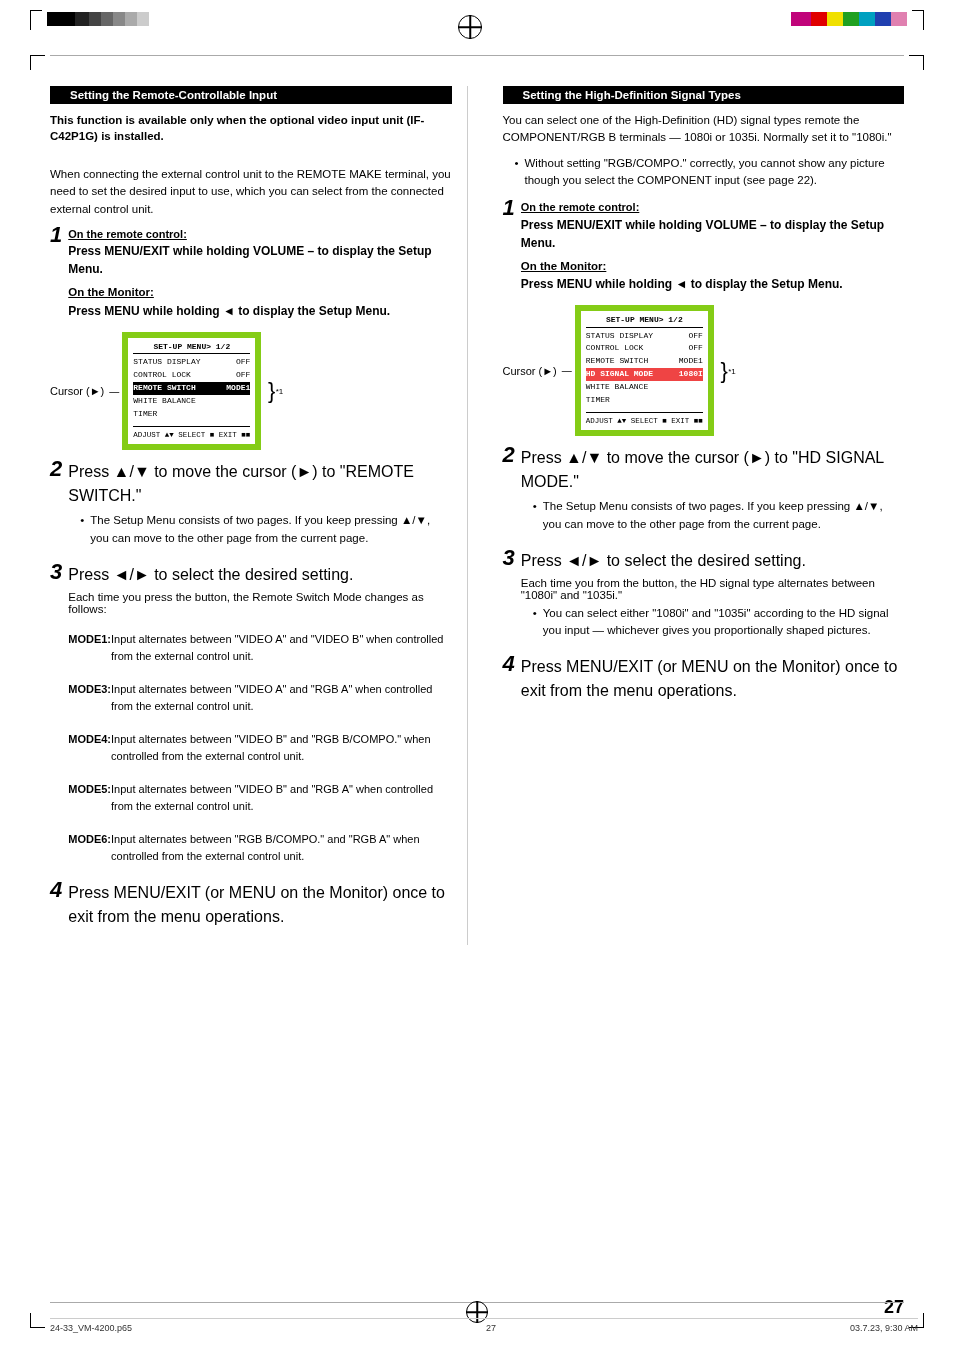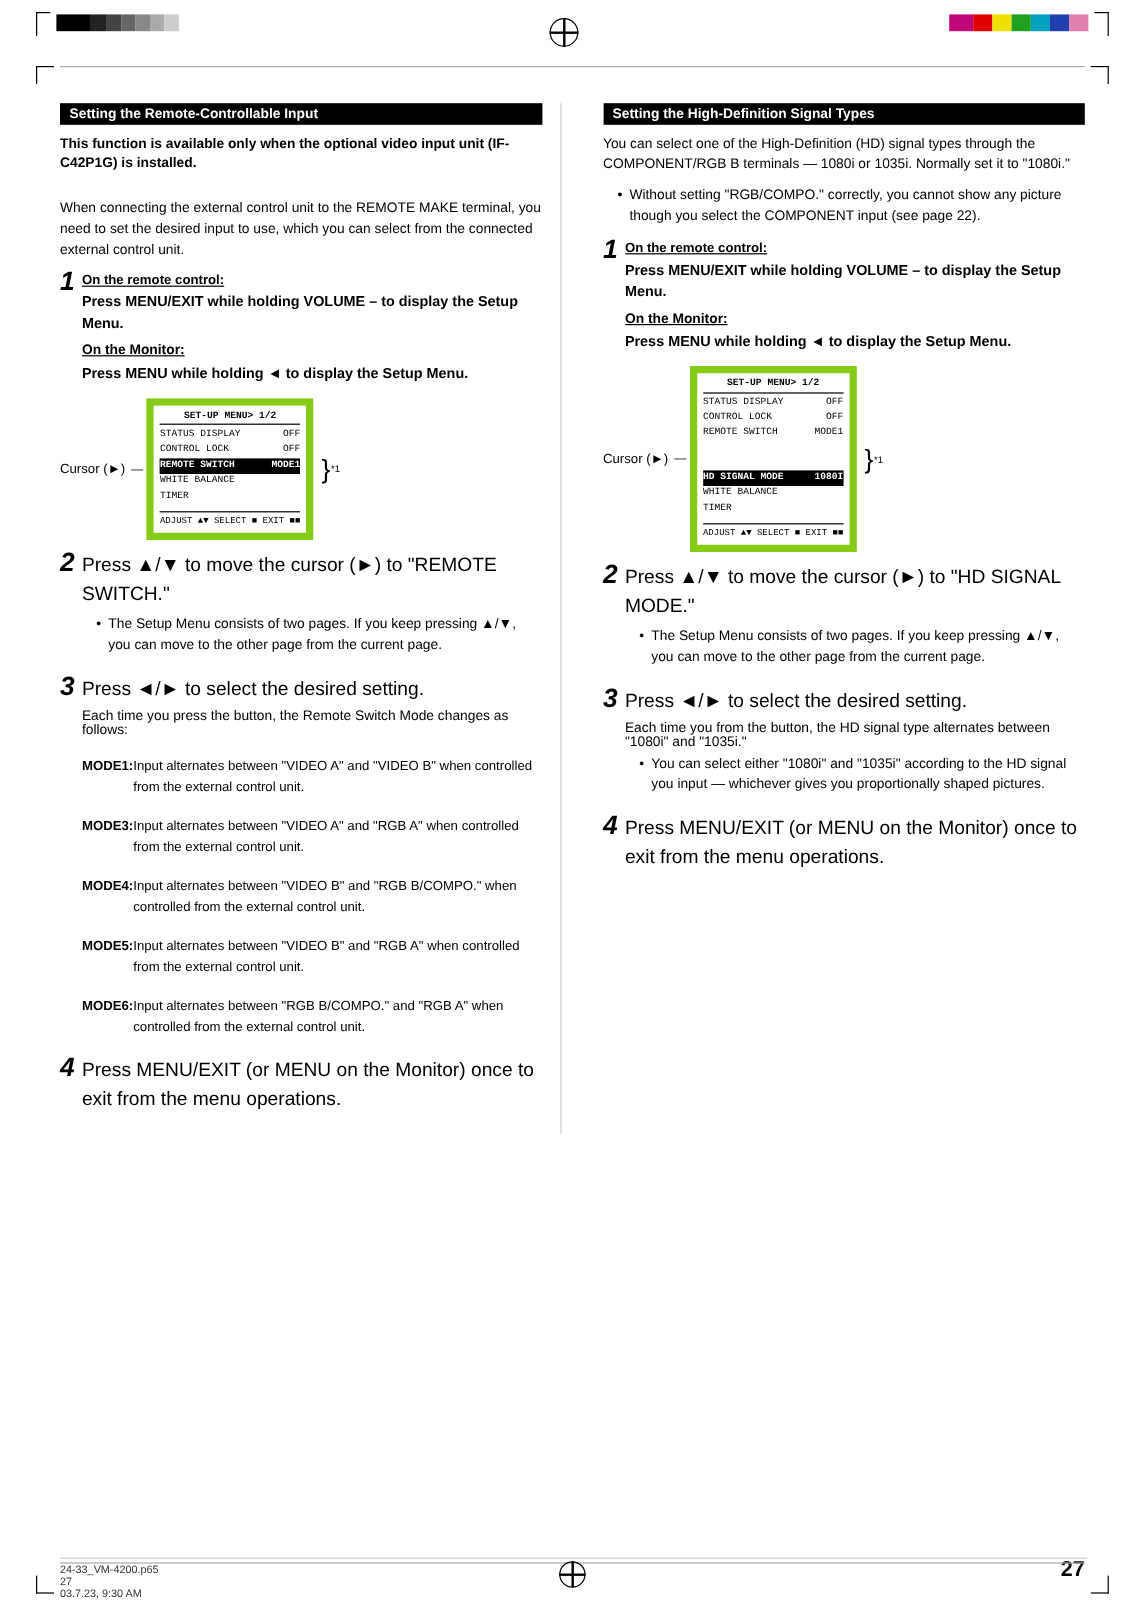--- a/index.html
+++ b/index.html
@@ -53,21 +53,21 @@
       flex: 1;
       padding-left: 15px;
     }
 
     
     .section-header {
       background: #000;
       color: #fff;
       font-size: 11.5px;
       font-weight: bold;
-      padding: 3px 8px;
+      padding: 3px 20px;
       margin-bottom: 8px;
     }
 
     
     .bold-intro {
       font-weight: bold;
       font-size: 11.5px;
       margin-bottom: 22px;
       line-height: 1.4;
     }
@@ -214,28 +214,27 @@
       right: 50px;
       font-size: 18px;
       font-weight: bold;
     }
 
     
     .footer-bar {
       position: absolute;
       bottom: 20px;
       left: 50px;
-      right: 48px;
+      right: 36px;
       display: flex;
       justify-content: space-between;
       font-size: 9px;
       color: #333;
       border-top: 1px solid #ccc;
       padding-top: 4px;
-      flex-direction: column;
     }
 
     .top-reg-area {
       display: flex;
       justify-content: space-between;
       align-items: flex-start;
       padding: 0 30px;
       height: 55px;
       position: relative;
     }
@@ -414,21 +413,21 @@
         <div class="step2-main">Press MENU/EXIT (or MENU on the Monitor) once to exit from the menu operations.</div>
       </div>
     </div>
 
   </div>
 
   <div class="right-column">
 
     <div class="section-header">Setting the High-Definition Signal Types</div>
 
-    <p class="intro-text">You can select one of the High-Definition (HD) signal types through the COMPONENT/RGB B terminals — 1080i or 1035i. Normally set it to "1080i."</p>
+    <p class="intro-text">You can select one of the High-Definition (HD) signal types remote the COMPONENT/RGB B terminals — 1080i or 1035i. Normally set it to "1080i."</p>
 
     <div class="bullet-item">Without setting "RGB/COMPO." correctly, you cannot show any picture though you select the COMPONENT input (see page 22).</div>
 
     <div class="step" style="margin-top:10px;">
       <span class="step-number">1</span>
       <div class="step-content">
         <div class="step-label">On the remote control:</div>
         <div class="step-text">Press MENU/EXIT while holding VOLUME – to display the Setup Menu.</div>
         <div class="step-sublabel">On the Monitor:</div>
         <div class="step-subtext">Press MENU while holding ◄ to display the Setup Menu.</div>
@@ -446,21 +445,21 @@
               <span>OFF</span>
             </div>
           <div class="menu-box-line">
               <span>CONTROL LOCK</span>
               <span>OFF</span>
             </div>
           <div class="menu-box-line">
               <span>REMOTE SWITCH</span>
               <span>MODE1</span>
             </div>
-          <div class="menu-box-line" style="font-weight:bold; background:#000000; color:#fff;margin-top:24px;">
+          <div class="menu-box-line" style="font-weight:bold; background:#ef4444; color:#fff;">
               <span>HD SIGNAL MODE</span>
               <span>1080I</span>
             </div>
           <div class="menu-box-line">
               <span>WHITE BALANCE</span>
               <span></span>
             </div>
           <div class="menu-box-line">
               <span>TIMER</span>
               <span></span>

